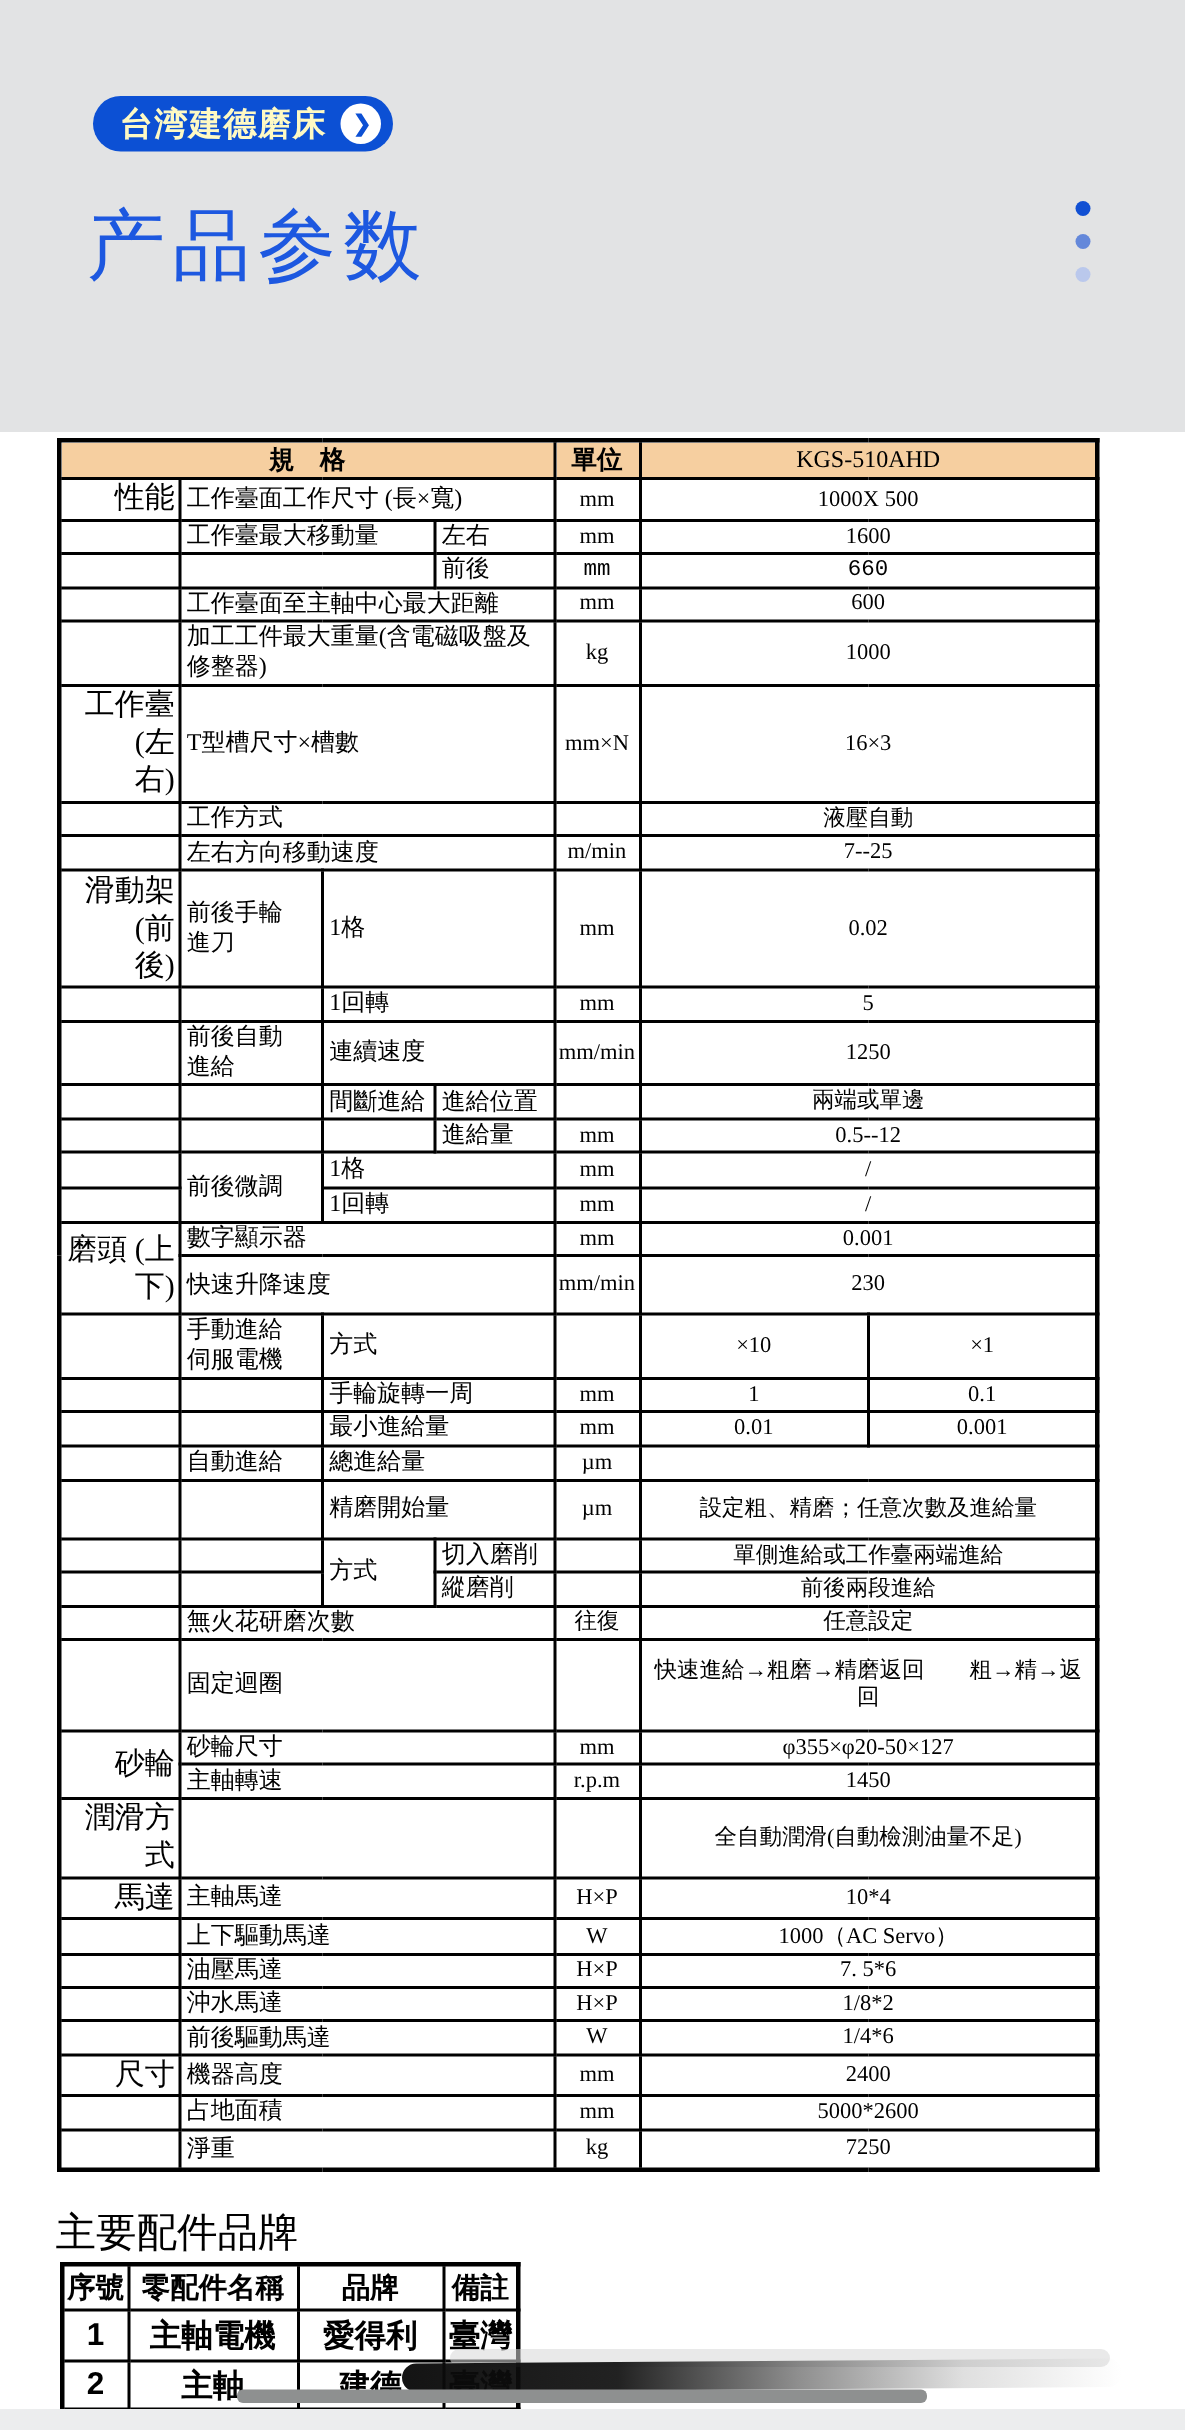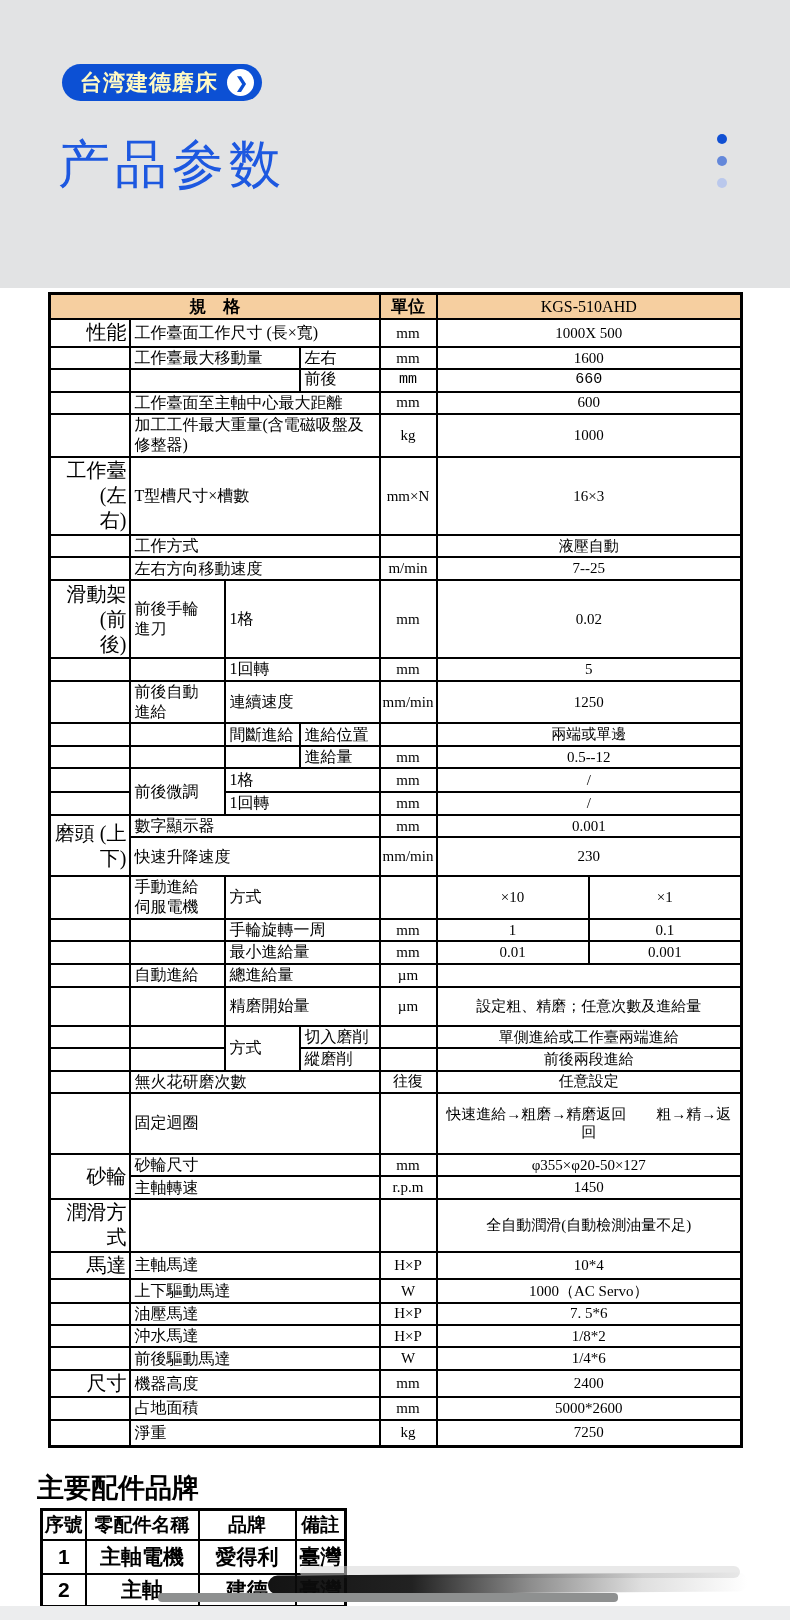--- a/index.html
+++ b/index.html
@@ -19,35 +19,35 @@
 
   
   .page-title{position:absolute;left:58px;top:116px;font-size:52px;font-weight:400;
               color:var(--title,#1d58e0);letter-spacing:5px;line-height:1.25;margin-top:16px;}
 
   
   .dot{position:absolute;left:717px;width:10px;height:10px;border-radius:50%;}
   .dot1{top:134px;} .dot2{top:156px;} .dot3{top:178px;}
 
   
-  table.spec{position:absolute;left:48px;top:292px;width:692px;height:1156px;
+  table.spec{position:absolute;left:38px;top:292px;width:692px;height:1156px;
              border-collapse:collapse;table-layout:fixed;background:#ffffff;
              font-family:"Liberation Serif","DejaVu Serif",serif;color:#000;}
   table.spec{border:3px solid #000;}
   .spec td,.spec th{border:2px solid #000;overflow:hidden;white-space:pre-line;
                     line-height:1.25;vertical-align:middle;}
   .spec th{background:var(--peach,#f6cfa0);font-size:17px;font-weight:700;padding:1px 2px;text-align:center;}
   .spec th.model{font-weight:400;font-size:16px;}
   .spec td.cat{text-align:right;font-size:20px;padding:0 2px;}
   .spec td.lbl{text-align:left;font-size:16px;padding:0 2px 0 4px;}
   .spec td.unit{text-align:center;font-size:15px;padding:0 1px;}
   .spec td.val{text-align:center;font-size:15px;padding:0 3px;}
 
   
-  .acc-title{position:absolute;left:37px;top:1470px;font-size:27px;font-weight:700;color:#000;z-index:1;}
+  .acc-title{position:absolute;left:37px;top:1470px;font-size:27px;font-weight:400;color:#000;z-index:1;}
   table.acc{position:absolute;left:40px;top:1508px;width:304px;border-collapse:collapse;
             table-layout:fixed;background:#ffffff;color:#000;z-index:1;}
   table.acc{border:3px solid #000;}
   .acc th,.acc td{border:2px solid #000;text-align:center;font-weight:700;overflow:hidden;
                   vertical-align:middle;padding:0;}
   .acc th{font-size:19px;height:28px;}
   .acc td{font-size:21px;}
 
   
   .smear-light{position:absolute;left:300px;top:1566px;width:440px;height:12px;border-radius:6px;

